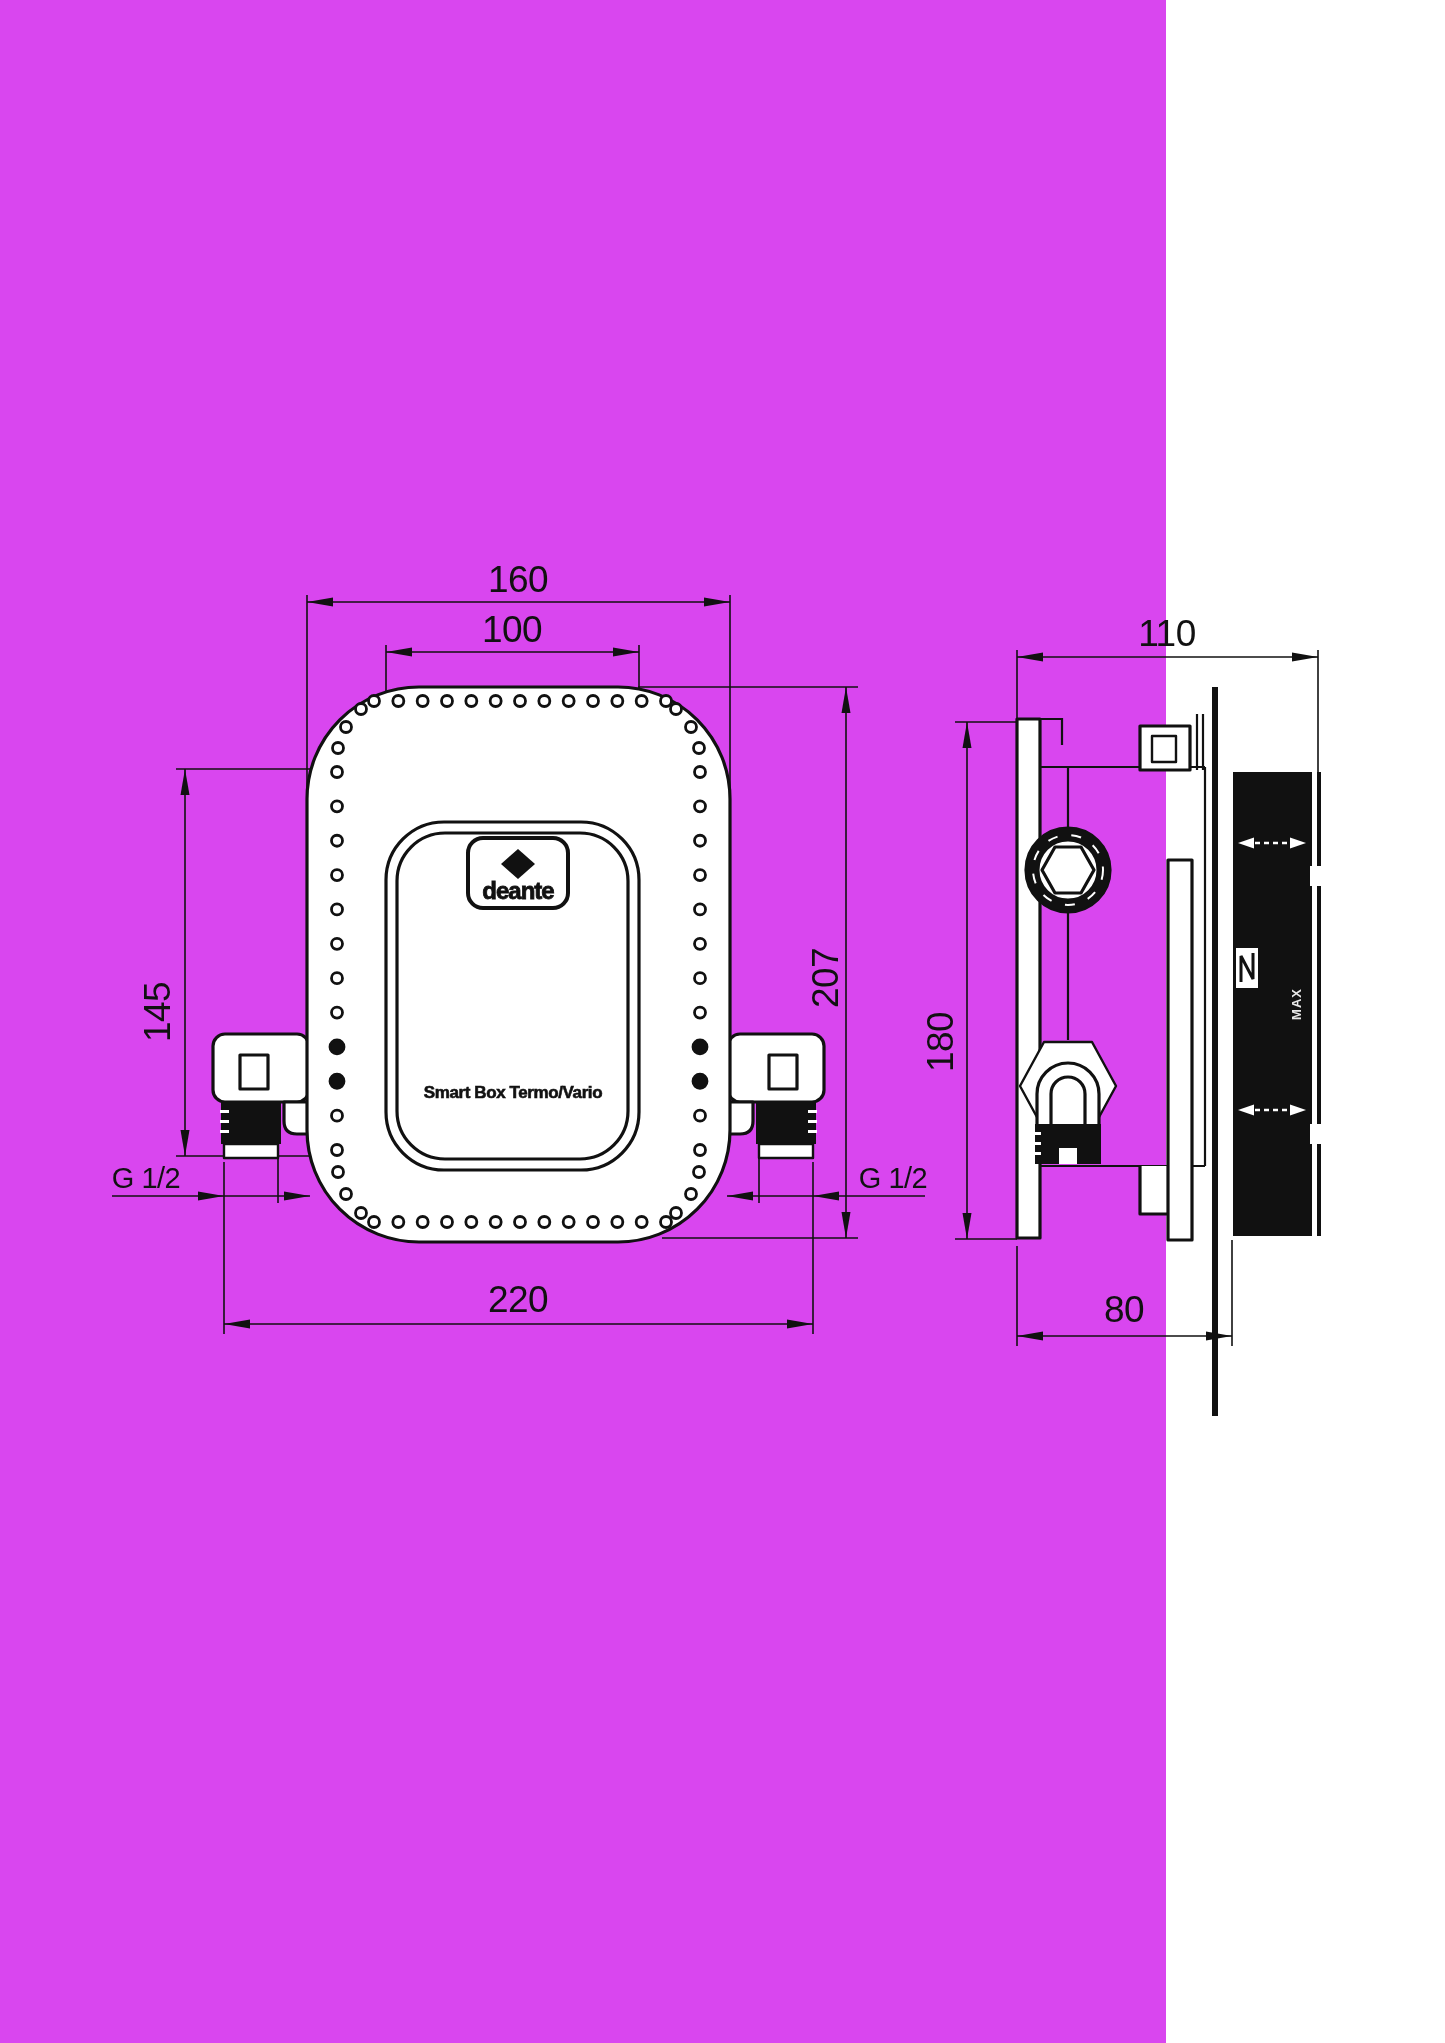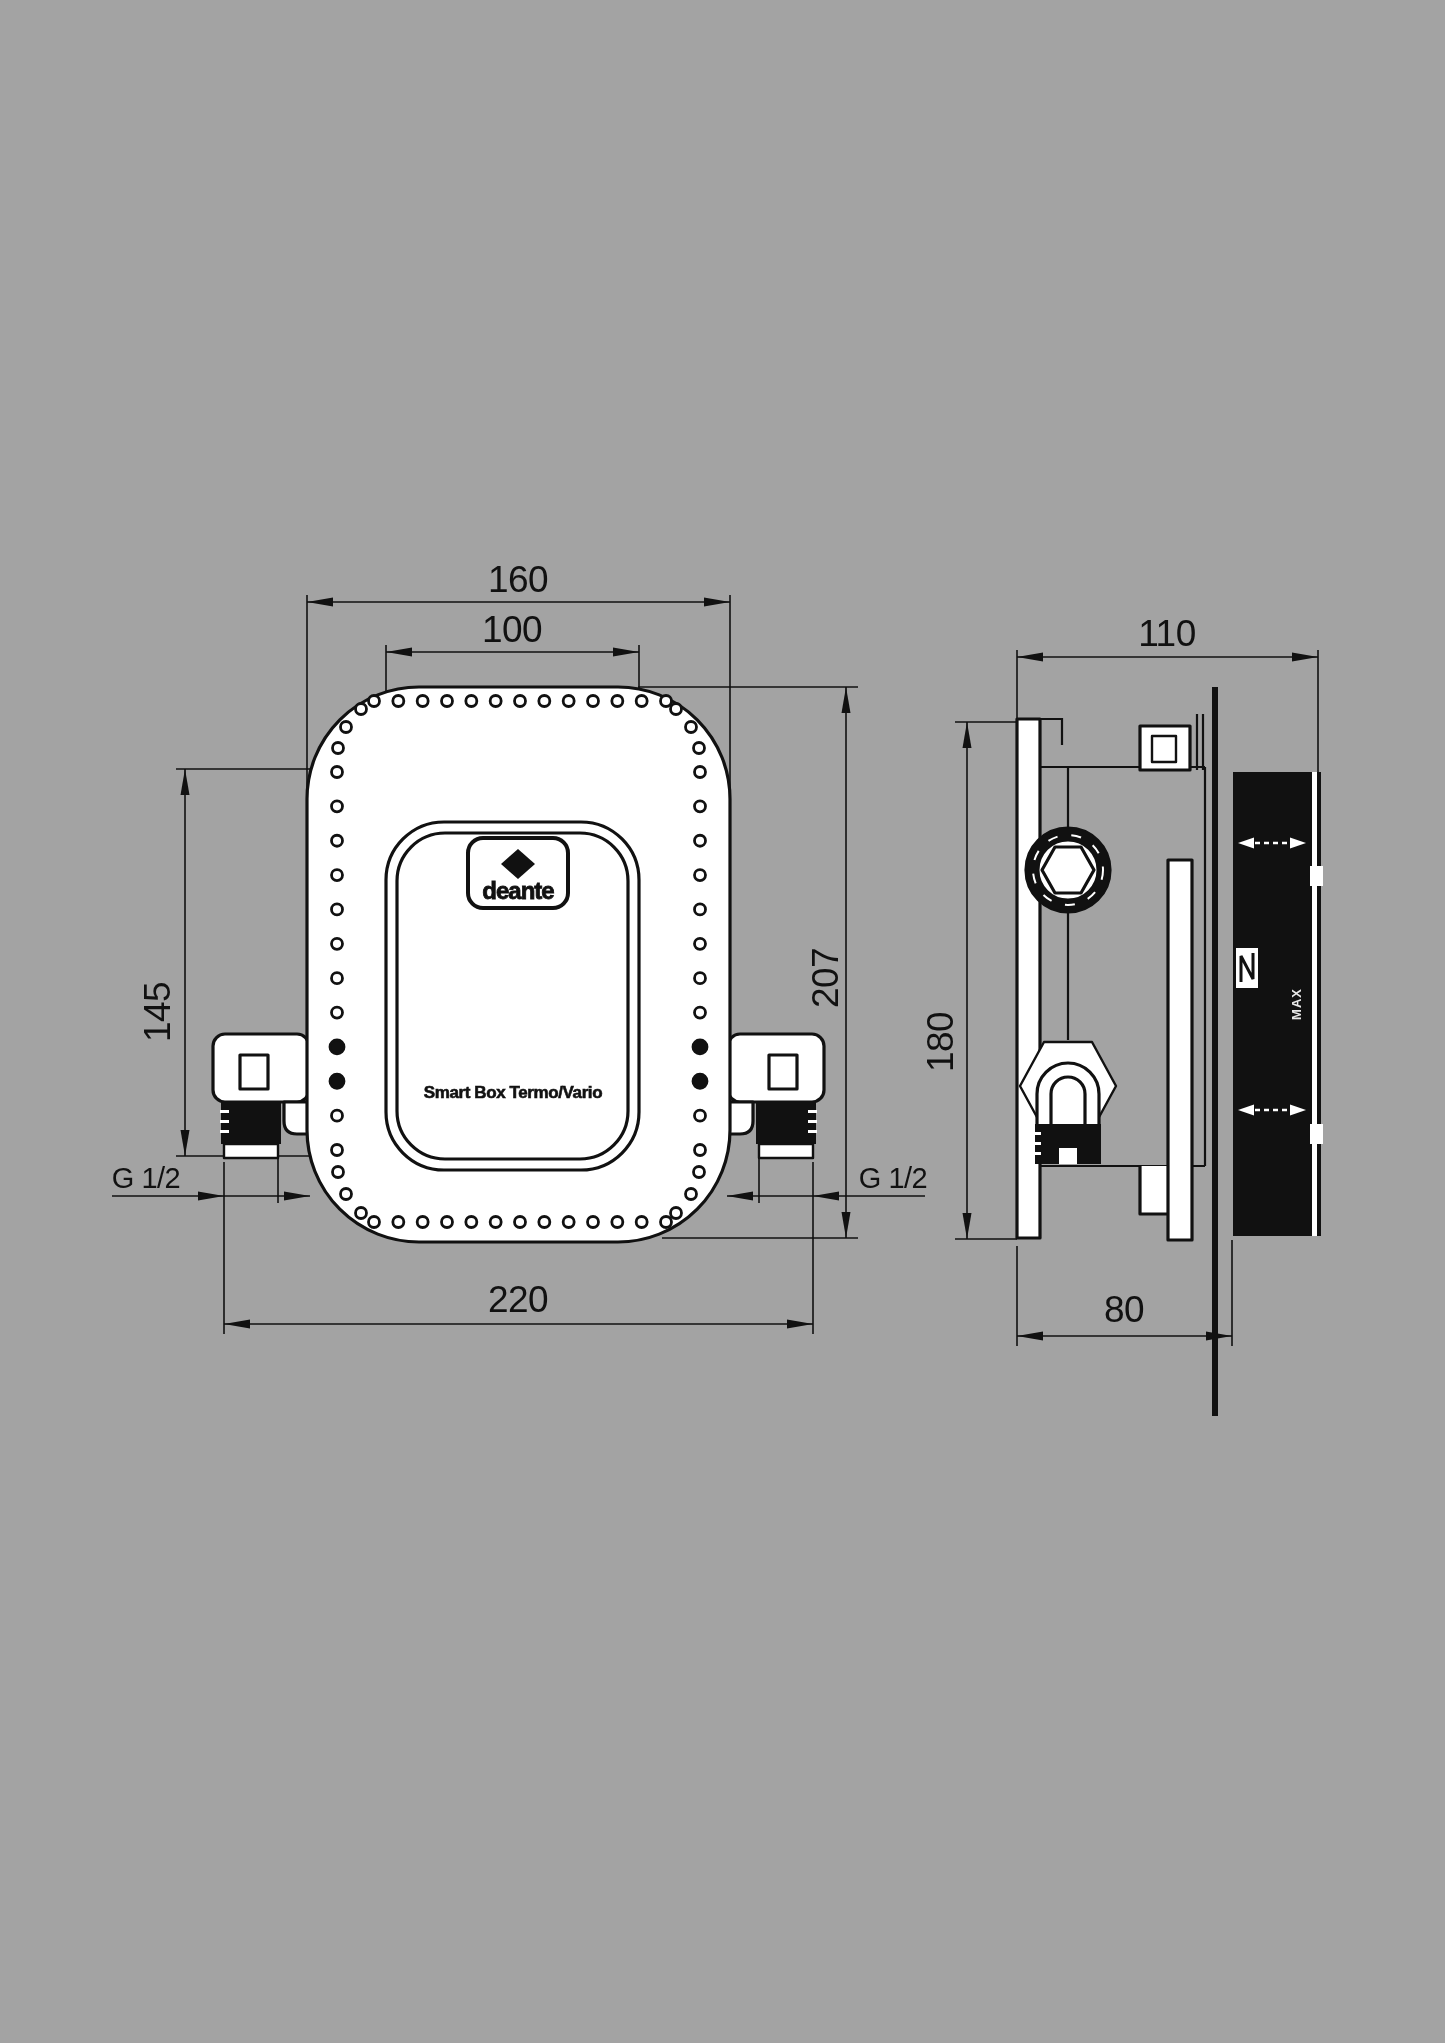--- a/index.html
+++ b/index.html
@@ -1,16 +1,16 @@
 <!DOCTYPE html>
 <html><head>
 <meta charset="utf-8">
 <style>
   html,body{margin:0;padding:0;background:#fff;}
-  .page{width:1445px;height:2043px;background:#a3a3a3;position:relative;font-family:"Liberation Sans",sans-serif;}
+  .page{width:1166px;height:2043px;background:#d946ef;position:relative;font-family:"Liberation Sans",sans-serif;}
   svg{position:absolute;top:0;left:0;}
   .ol{fill:#ffffff;stroke:#111111;stroke-width:3.2;stroke-linejoin:round;}
   .olt{fill:#ffffff;stroke:#111111;stroke-width:2.4;stroke-linejoin:round;}
   .nofill{fill:none;stroke:#111111;stroke-width:3.2;stroke-linejoin:round;}
   .thin{fill:none;stroke:#111111;stroke-width:1.6;}
   .thin2{fill:none;stroke:#111111;stroke-width:2.2;}
   .blk{fill:#111111;stroke:none;}
   .wht{fill:#ffffff;stroke:none;}
   .arr{fill:#111111;stroke:none;}
   .hole{fill:#ffffff;stroke:#111111;stroke-width:2.8;}

